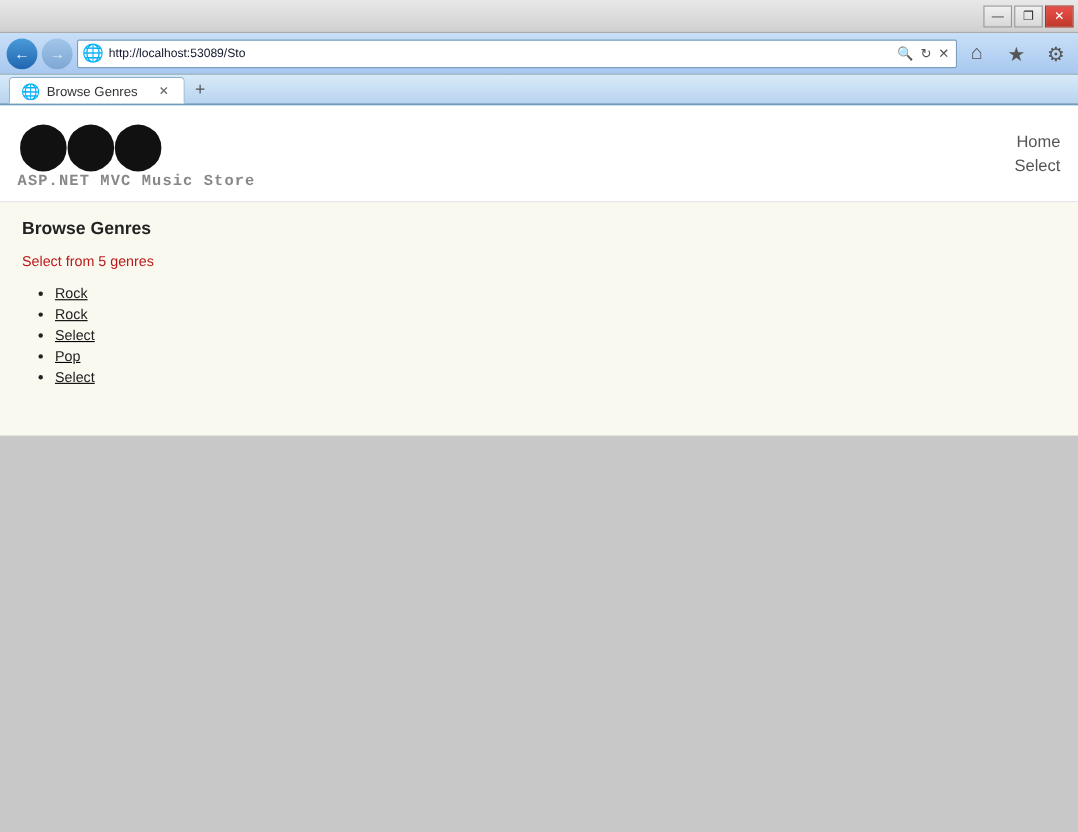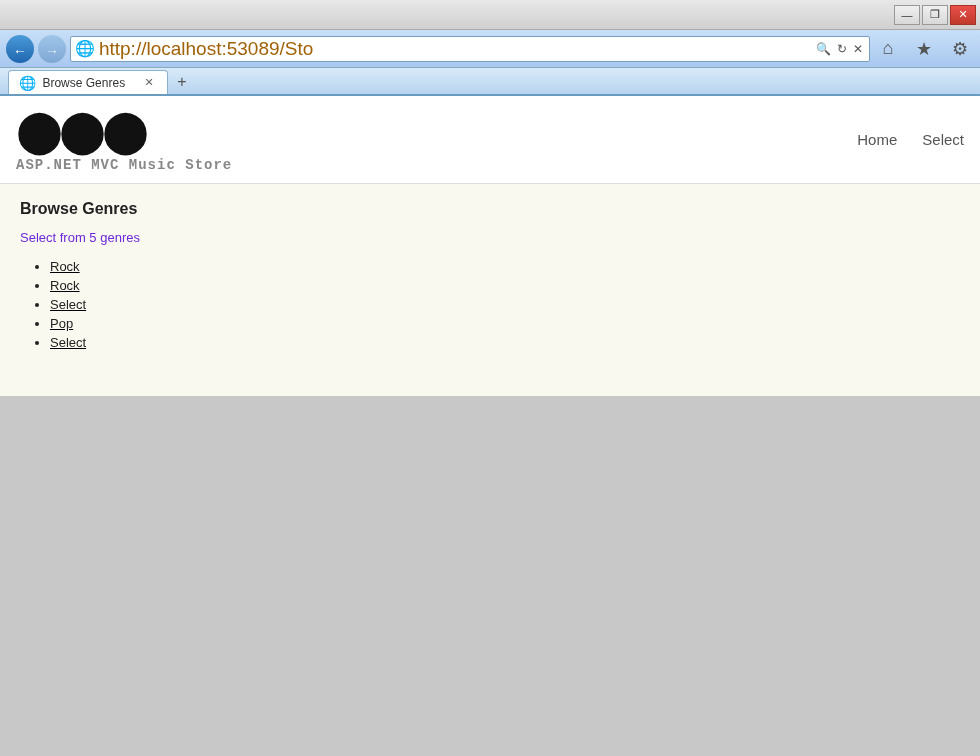--- a/index.html
+++ b/index.html
@@ -89,22 +89,22 @@
 
     .ie-icon {
       font-size: 16px;
       color: #1a6fc0;
     }
 
     .address-input {
       flex: 1;
       border: none;
       outline: none;
-      font-size: 19px;
-      color: #a16207;
+      font-size: 11px;
+      color: #0f172a;
     }
 
     .address-icons {
       display: flex;
       gap: 2px;
       align-items: center;
     }
 
     .addr-icon-btn {
       background: none;
@@ -218,22 +218,23 @@
       font-family: 'Courier New', monospace;
       font-size: 14px;
       color: #888;
       font-weight: bold;
       letter-spacing: 1px;
       text-align: right;
     }
 
     .site-nav {
       display: flex;
-      gap: 25px;
+      gap: 4px;
       align-items: flex-end;
+      flex-direction: column;
     }
 
     .nav-link {
       color: #555;
       text-decoration: none;
       font-size: 15px;
       cursor: pointer;
     }
 
     .page-content {
@@ -244,21 +245,21 @@
 
     .page-title {
       font-size: 16px;
       font-weight: bold;
       color: #222;
       margin-bottom: 12px;
     }
 
     .subtitle {
       font-size: 13px;
-      color: #6d28d9;
+      color: #b91c1c;
       margin-bottom: 14px;
     }
 
     .genre-list {
       list-style: disc;
       padding-left: 30px;
       text-decoration: underline;
     }
 
     .genre-list li {

